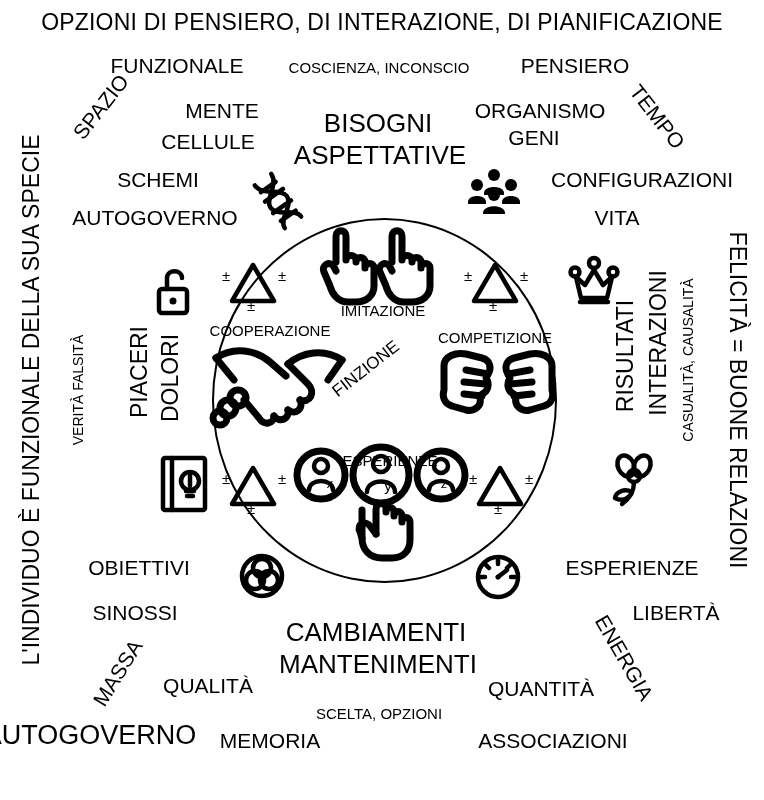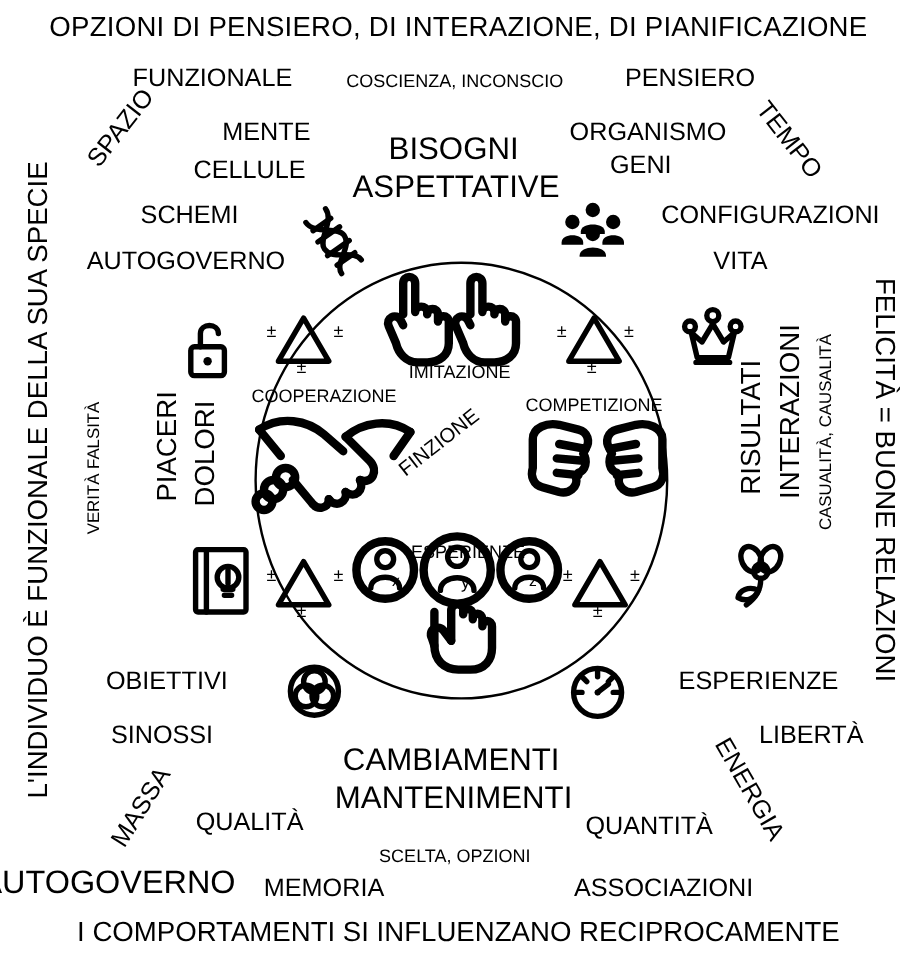--- a/index.html
+++ b/index.html
@@ -61,21 +61,20 @@
     text-align: center;
   }
 </style>
 </head>
 <body>
 
 <div id="stage">
 
   <div class="lbl center" style="left:382px; top:22px; font-size:23px; letter-spacing:0.2px;text-align:center;">OPZIONI DI PENSIERO, DI INTERAZIONE, DI PIANIFICAZIONE</div>
 
-  <div class="lbl center" style="left:382px; top:776px; font-size:23px;">I COMPORTAMENTI SI INFLUENZANO RECIPROCAMENTE</div>
 
   <div class="lbl center" style="left:31px; top:400px; font-size:23px; transform:translate(-50%,-50%) rotate(-90deg);">L'INDIVIDUO È FUNZIONALE DELLA SUA SPECIE</div>
 
   <div class="lbl center" style="left:738px; top:400px; font-size:23px; transform:translate(-50%,-50%) rotate(90deg);">FELICITÀ = BUONE RELAZIONI</div>
 
   <div class="circle" style="left:212px; top:218px; width:345px; height:365px;"></div>
 
   <div class="svgwrap" style="left:258px; top:172px; transform:rotate(-35deg);">
     <svg width="40" height="58" viewBox="0 0 40 58">
       <path class="stroke-thin" d="M10 3 C10 16 30 20 30 30 C30 42 10 44 10 55"></path>

